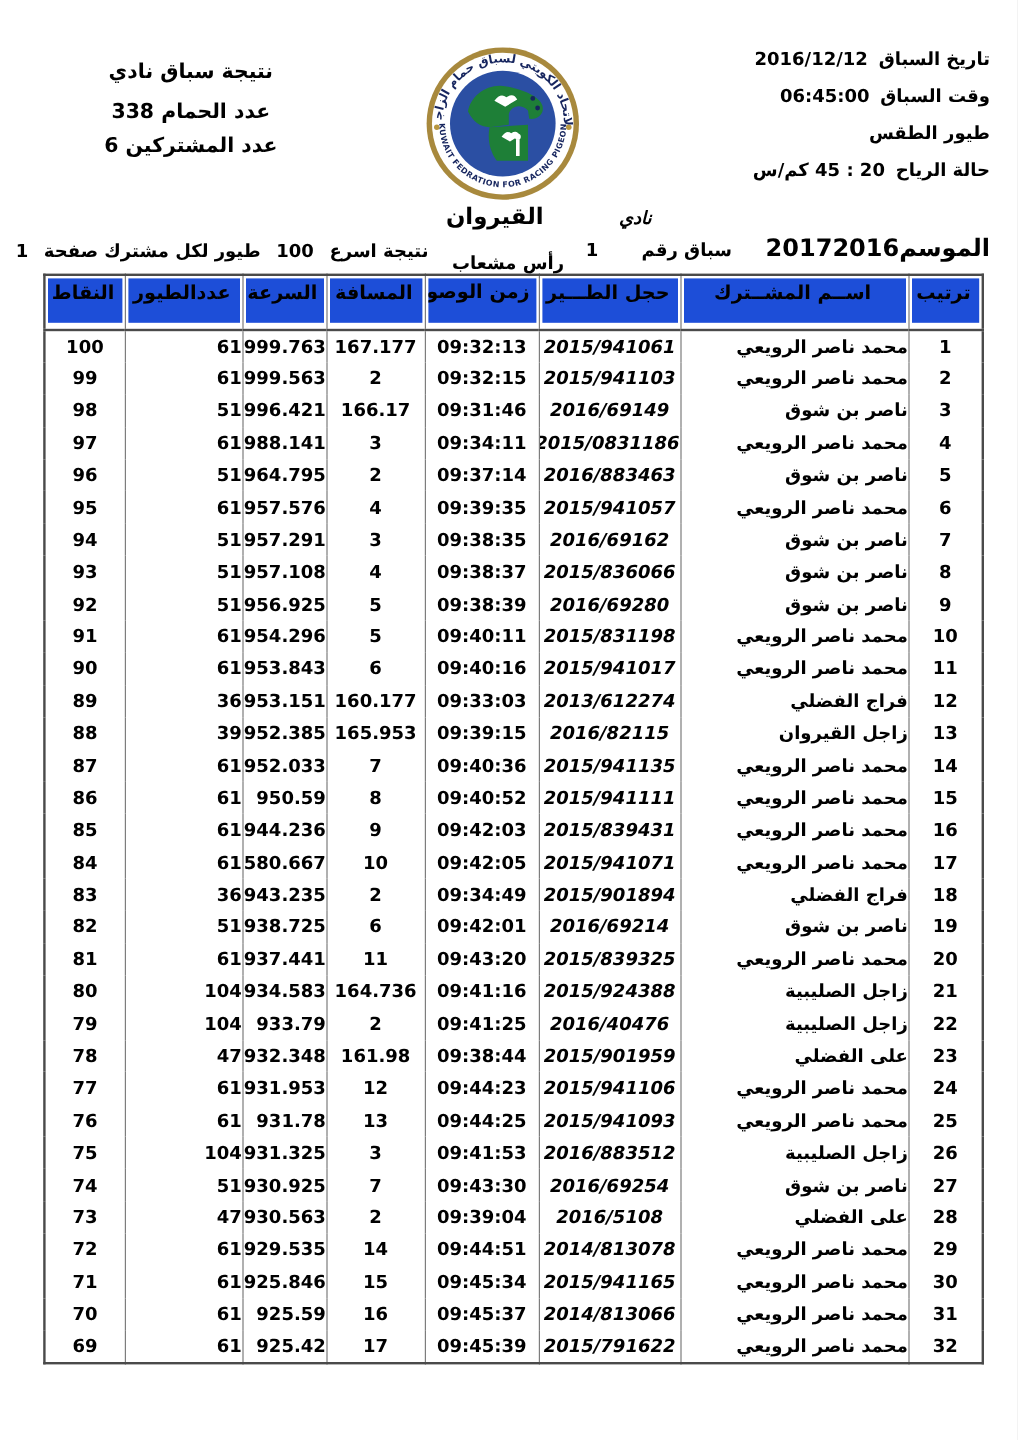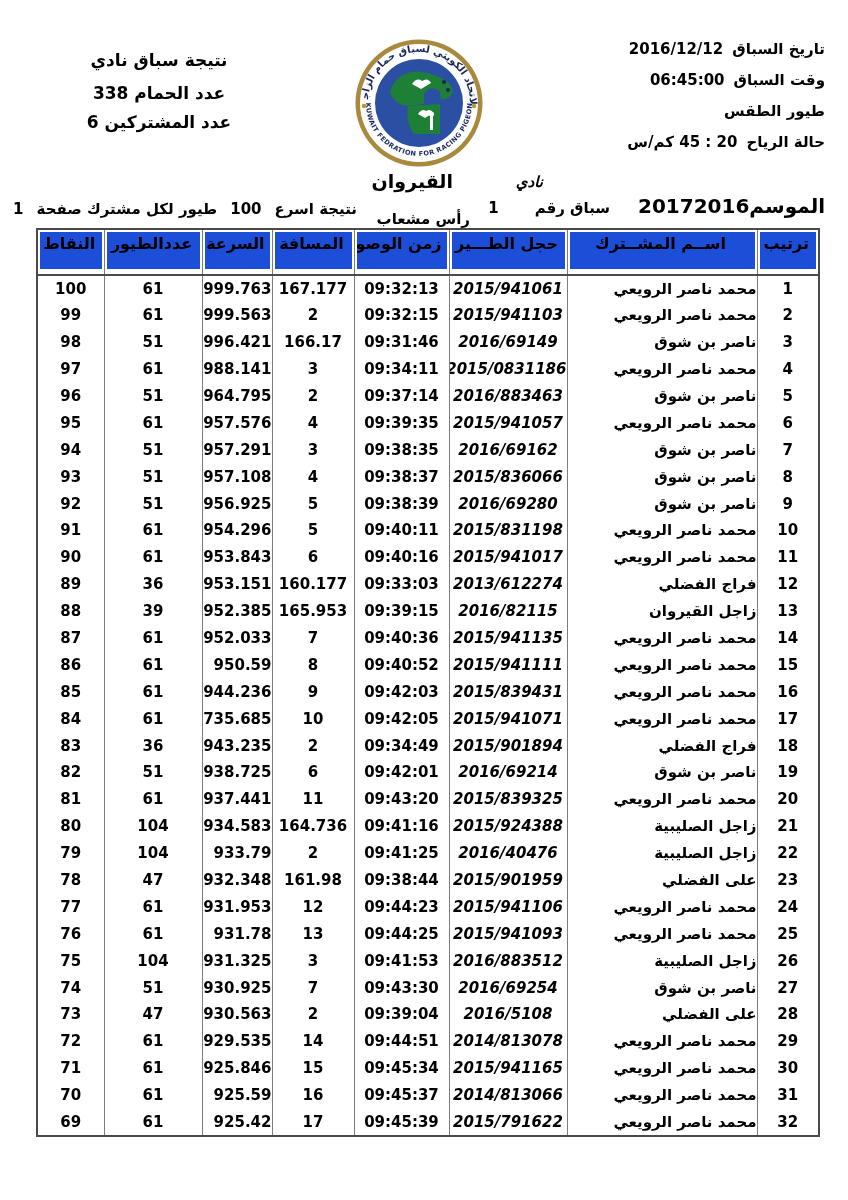--- a/index.html
+++ b/index.html
@@ -36,21 +36,21 @@
   .chip { margin:2px 2px 4px 2px; height:37px; background:#1d4ed8;
     font-size:16px; padding:2px 5px 0 2px; white-space:nowrap; overflow:hidden; }
   table.race td { height:26.9px; font-size:15px; vertical-align:middle; padding:0;
     border-left:1px solid #7d7d7d; border-right:1px solid #7d7d7d; white-space:nowrap; overflow:hidden; }
   td.c-rank   { text-align:center; }
   td.c-name   { text-align:right; padding-right:5px; }
   td.c-ring   { text-align:center;font-style:italic; }
   td.c-arr    { text-align:center; }
   td.c-dist   { text-align:center; }
   td.c-speed  { text-align:right; padding-right:4px; }
-  td.c-birds  { text-align:center; }
+  td.c-birds  { }
   td.c-points { text-align:center; }
 </style>
 </head>
 <body>
 
 <div class="page">
 
   <div class="top-right">
     <div class="tr-line">
       <span>تاريخ السباق</span>
@@ -326,21 +326,21 @@
           <td class="c-speed">944.236</td>
           <td class="c-birds">61</td>
           <td class="c-points">85</td>
         </tr>
         <tr>
           <td class="c-rank">17</td>
           <td class="c-name">محمد ناصر الرويعي</td>
           <td class="c-ring">2015/941071</td>
           <td class="c-arr">09:42:05</td>
           <td class="c-dist">10</td>
-          <td class="c-speed">735.685</td>
+          <td class="c-speed">580.667</td>
           <td class="c-birds">61</td>
           <td class="c-points">84</td>
         </tr>
         <tr>
           <td class="c-rank">18</td>
           <td class="c-name">فراج الفضلي</td>
           <td class="c-ring">2015/901894</td>
           <td class="c-arr">09:34:49</td>
           <td class="c-dist">2</td>
           <td class="c-speed">943.235</td>

